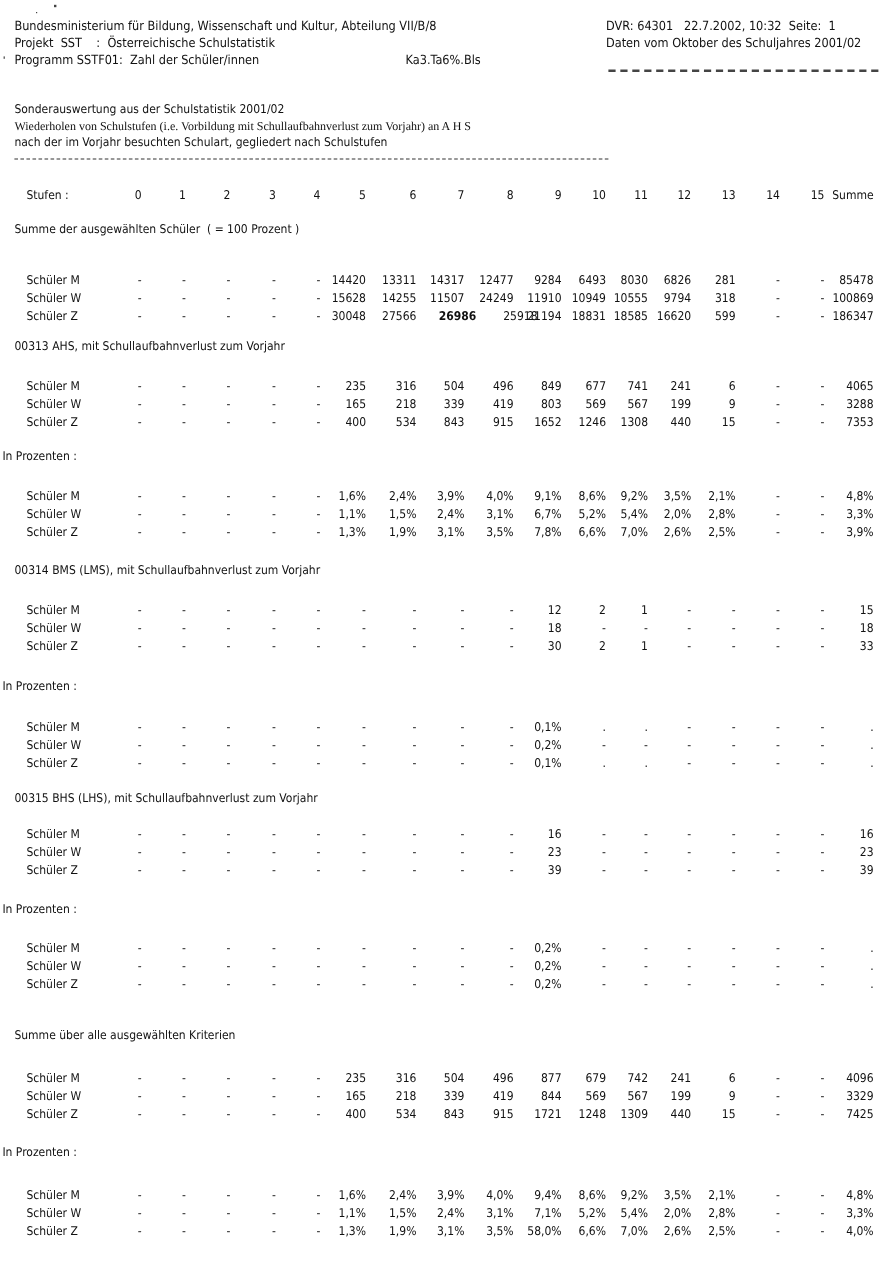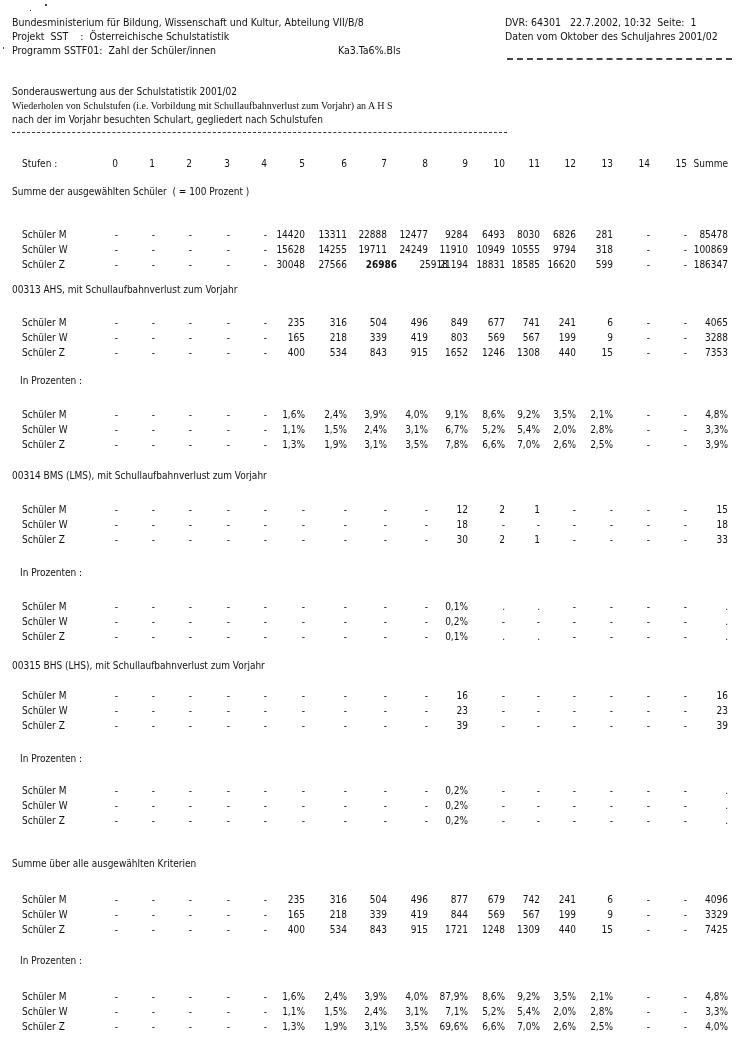--- a/index.html
+++ b/index.html
@@ -6,21 +6,21 @@
   body{width:746px;height:1058px;position:relative;overflow:hidden;
        font-family:"DejaVu Sans Condensed","DejaVu Sans",sans-serif;
        font-size:10px;color:#111;font-stretch:condensed;}
   .abs{position:absolute;white-space:pre;}
   .hdr{font-size:10.5px;line-height:14px;}
   .dash{position:absolute;border-top:1px dashed #333;height:0;}
   .row{position:absolute;left:0;width:746px;height:14px;line-height:14px;}
   .row .lbl{position:absolute;left:22px;}
   .row .c{position:absolute;text-align:right;width:40px;}
   .sect{position:absolute;left:12px;font-size:10px;}
-  .sub{position:absolute;left:20px;font-size:10px;}
+  .sub{position:absolute;left:2px;font-size:10px;}
   .dot{position:absolute;width:2px;height:2px;background:#444;}
 </style>
 </head>
 <body>
 
 <div class="dot" style="left:45px;top:4px;"></div>
 <div class="dot" style="left:30px;top:10px;width:1px;height:1px;"></div>
 <div class="dot" style="left:3px;top:47px;width:1px;height:2px;"></div>
 
 <div class="abs hdr" style="left:12px;top:15px;">Bundesministerium für Bildung, Wissenschaft und Kultur, Abteilung VII/B/8</div>
@@ -61,41 +61,41 @@
     <div class="sect" style="top: 186px; white-space: pre;">Summe der ausgewählten Schüler  ( = 100 Prozent )</div>
     <div class="row" style="top: 228px;">
       <span class="lbl">Schüler M</span>
       <span class="c" style="left: 78px;">-</span>
       <span class="c" style="left: 115px;">-</span>
       <span class="c" style="left: 152px;">-</span>
       <span class="c" style="left: 190px;">-</span>
       <span class="c" style="left: 227px;">-</span>
       <span class="c" style="left: 265px;">14420</span>
       <span class="c" style="left: 307px;">13311</span>
-      <span class="c" style="left: 347px;">22888</span>
+      <span class="c" style="left: 347px;">14317</span>
       <span class="c" style="left: 388px;">12477</span>
       <span class="c" style="left: 428px;">9284</span>
       <span class="c" style="left: 465px;">6493</span>
       <span class="c" style="left: 500px;">8030</span>
       <span class="c" style="left: 536px;">6826</span>
       <span class="c" style="left: 573px;">281</span>
       <span class="c" style="left: 610px;">-</span>
       <span class="c" style="left: 647px;">-</span>
       <span class="c" style="left: 688px;">85478</span>
     </div>
     <div class="row" style="top: 243px;">
       <span class="lbl">Schüler W</span>
       <span class="c" style="left: 78px;">-</span>
       <span class="c" style="left: 115px;">-</span>
       <span class="c" style="left: 152px;">-</span>
       <span class="c" style="left: 190px;">-</span>
       <span class="c" style="left: 227px;">-</span>
       <span class="c" style="left: 265px;">15628</span>
       <span class="c" style="left: 307px;">14255</span>
-      <span class="c" style="left: 347px;">19711</span>
+      <span class="c" style="left: 347px;">11507</span>
       <span class="c" style="left: 388px;">24249</span>
       <span class="c" style="left: 428px;">11910</span>
       <span class="c" style="left: 465px;">10949</span>
       <span class="c" style="left: 500px;">10555</span>
       <span class="c" style="left: 536px;">9794</span>
       <span class="c" style="left: 573px;">318</span>
       <span class="c" style="left: 610px;">-</span>
       <span class="c" style="left: 647px;">-</span>
       <span class="c" style="left: 688px;">100869</span>
     </div>
@@ -551,21 +551,21 @@
       <span class="lbl">Schüler M</span>
       <span class="c" style="left: 78px;">-</span>
       <span class="c" style="left: 115px;">-</span>
       <span class="c" style="left: 152px;">-</span>
       <span class="c" style="left: 190px;">-</span>
       <span class="c" style="left: 227px;">-</span>
       <span class="c" style="left: 265px;">1,6%</span>
       <span class="c" style="left: 307px;">2,4%</span>
       <span class="c" style="left: 347px;">3,9%</span>
       <span class="c" style="left: 388px;">4,0%</span>
-      <span class="c" style="left: 428px;">87,9%</span>
+      <span class="c" style="left: 428px;">9,4%</span>
       <span class="c" style="left: 465px;">8,6%</span>
       <span class="c" style="left: 500px;">9,2%</span>
       <span class="c" style="left: 536px;">3,5%</span>
       <span class="c" style="left: 573px;">2,1%</span>
       <span class="c" style="left: 610px;">-</span>
       <span class="c" style="left: 647px;">-</span>
       <span class="c" style="left: 688px;">4,8%</span>
     </div>
     <div class="row" style="top: 1005px;">
       <span class="lbl">Schüler W</span>
@@ -591,21 +591,21 @@
       <span class="lbl">Schüler Z</span>
       <span class="c" style="left: 78px;">-</span>
       <span class="c" style="left: 115px;">-</span>
       <span class="c" style="left: 152px;">-</span>
       <span class="c" style="left: 190px;">-</span>
       <span class="c" style="left: 227px;">-</span>
       <span class="c" style="left: 265px;">1,3%</span>
       <span class="c" style="left: 307px;">1,9%</span>
       <span class="c" style="left: 347px;">3,1%</span>
       <span class="c" style="left: 388px;">3,5%</span>
-      <span class="c" style="left: 428px;">69,6%</span>
+      <span class="c" style="left: 428px;">58,0%</span>
       <span class="c" style="left: 465px;">6,6%</span>
       <span class="c" style="left: 500px;">7,0%</span>
       <span class="c" style="left: 536px;">2,6%</span>
       <span class="c" style="left: 573px;">2,5%</span>
       <span class="c" style="left: 610px;">-</span>
       <span class="c" style="left: 647px;">-</span>
       <span class="c" style="left: 688px;">4,0%</span>
     </div>
   </div>
 

